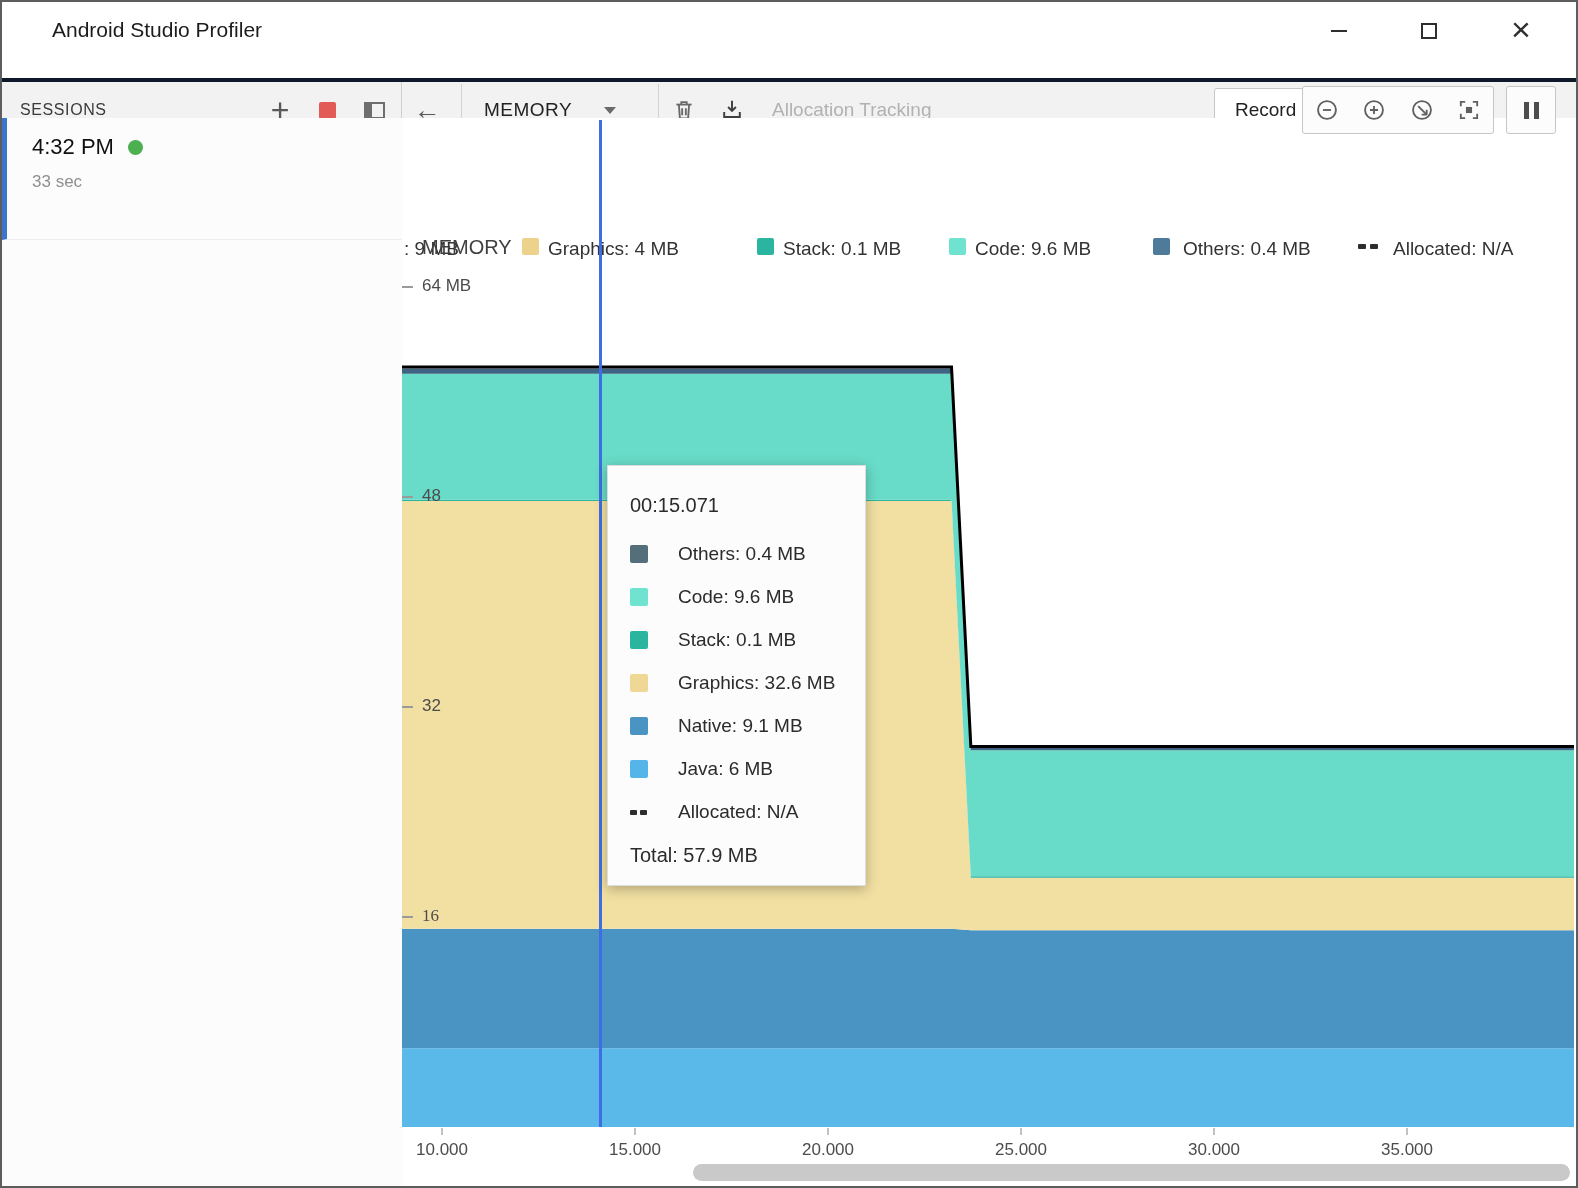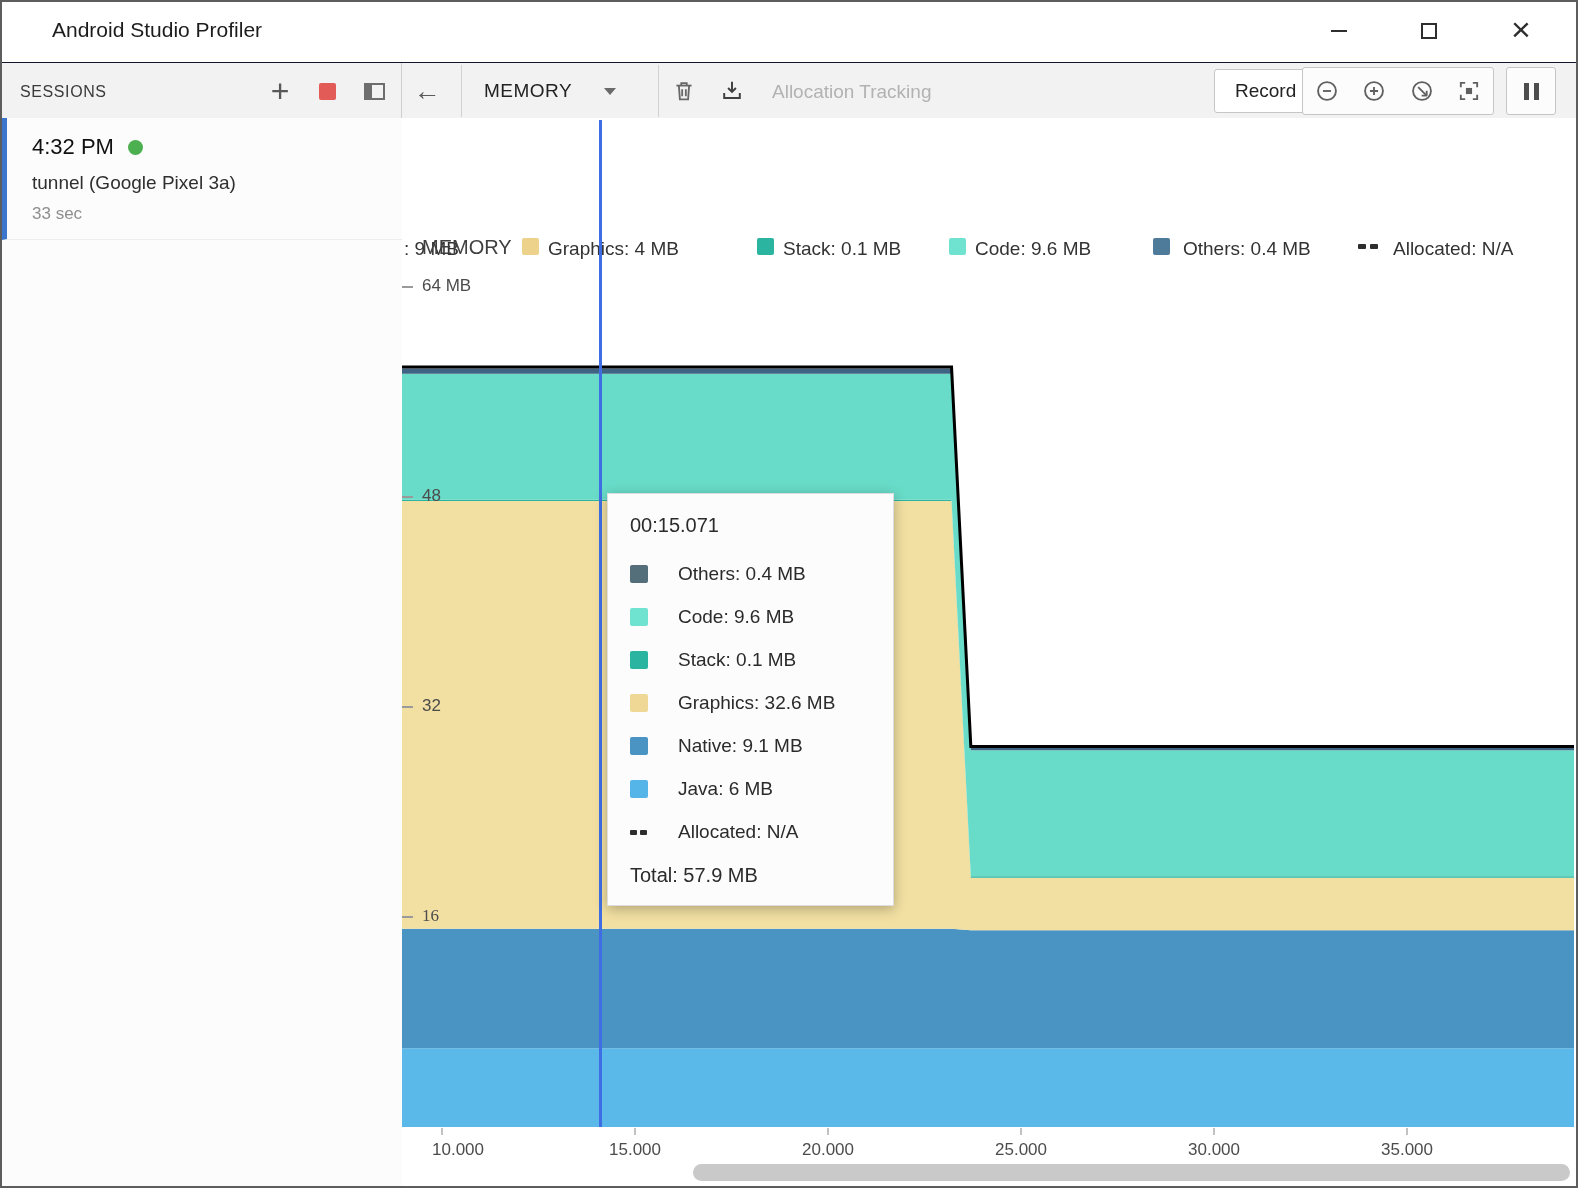--- a/index.html
+++ b/index.html
@@ -9,21 +9,21 @@
   
   .titlebar{position:absolute;left:0;top:0;width:100%;height:60px;background:#fff;}
   .title{position:absolute;left:50px;top:16px;font-size:21px;color:#1c1c1c;}
   .winbtn{position:absolute;top:0;width:52px;height:58px;display:flex;align-items:center;justify-content:center;}
   .btn-min{left:1311px;} .btn-max{left:1401px;} .btn-close{left:1493px;}
   .min-glyph{width:16px;height:2px;background:#2e2e2e;}
   .max-glyph{width:16px;height:16px;border:2px solid #2e2e2e;}
   .close-glyph{font-size:34px;font-weight:300;color:#2e2e2e;line-height:1;margin-top:-4px;}
 
   
-  .band{position:absolute;left:0;top:60px;width:100%;height:60px;background:#f2f2f2;border-top:1px solid #0f172a;border-bottom:1px solid #d4d4d4;}
+  .band{position:absolute;left:0;top:76px;width:100%;height:60px;background:#f2f2f2;border-top:4px solid #0f172a;border-bottom:1px solid #d4d4d4;}
   .band-divider{position:absolute;left:399px;top:0;width:1px;height:56px;background:#cfcfcf;}
   .sessions-label{position:absolute;left:18px;top:50%;transform:translateY(-50%);font-size:16px;letter-spacing:.6px;color:#3a3a3a;}
   .icon-btn{position:absolute;display:flex;align-items:center;justify-content:center;cursor:pointer;}
   #btn-add-session{left:258px;top:8px;width:40px;height:40px;font-size:32px;font-weight:200;color:#585858;}
   #btn-stop-session{left:305px;top:8px;width:40px;height:40px;}
   .stop-glyph{width:17px;height:17px;background:#e25b57;border-radius:2px;}
   #btn-panel-toggle{left:352px;top:8px;width:40px;height:40px;}
   .panel-glyph{width:21px;height:17px;border:2px solid #6e6e6e;position:relative;}
   .panel-glyph::before{content:"";position:absolute;left:0;top:0;bottom:0;width:6px;background:#6e6e6e;}
   #btn-back{left:404px;top:8px;width:42px;height:40px;font-size:27px;color:#5a5a5a;}
@@ -61,21 +61,21 @@
   .leg-dashes{position:absolute;top:9px;display:flex;gap:4px;}
   .leg-dashes span{width:8px;height:5px;background:#2d2d2d;border-radius:1px;}
   .ytick-label{position:absolute;font-size:17px;color:#4c4c4c;z-index:4;}
   .ytick-mark{position:absolute;left:0;width:11px;height:2px;background:#9a9a9a;z-index:4;}
   .xaxis{position:absolute;left:0;top:1010px;right:0;height:36px;background:#fff;z-index:3;}
   .xtick-label{position:absolute;top:12px;font-size:17px;color:#4c4c4c;transform:translateX(-50%);}
   .xtick-mark{position:absolute;top:0;width:2px;height:7px;background:#c2c2c2;}
   .hscroll{position:absolute;left:291px;top:1046px;width:877px;height:17px;background:#c9c9c9;border-radius:9px;z-index:4;cursor:grab;}
 
   
-  .tooltip{position:absolute;left:205px;top:347px;width:287px;background:#fcfcfc;border:1px solid #ddd;box-shadow:0 3px 12px rgba(0,0,0,.28);z-index:8;padding:20px 22px 18px;margin-top:28px;}
+  .tooltip{position:absolute;left:205px;top:347px;width:259px;background:#fcfcfc;border:1px solid #ddd;box-shadow:0 3px 12px rgba(0,0,0,.28);z-index:8;padding:28px 22px 18px;}
   .tt-time{font-size:20px;color:#2b2b2b;margin-bottom:26px;}
   .tt-row{display:flex;align-items:center;gap:30px;margin-bottom:21px;font-size:19px;color:#2b2b2b;}
   .tt-swatch{width:18px;height:18px;border-radius:2px;flex:0 0 auto;}
   .tt-dashes{width:18px;display:flex;gap:3px;flex:0 0 auto;}
   .tt-dashes span{width:7px;height:5px;background:#2d2d2d;border-radius:1px;}
   .tt-total{font-size:20px;color:#2b2b2b;margin-top:4px;}
 </style>
 </head>
 <body>
 
@@ -173,21 +173,20 @@
         </div>
     </div>
   </div>
 
   <div class="sessions-panel">
     <div class="session-item">
       <div class="session-time-row">
         <span>4:32 PM</span>
         <span class="live-dot"></span>
       </div>
-      <div class="session-device">tunnel (Google Pixel 3a)</div>
       <div class="session-duration">33 sec</div>
     </div>
   </div>
 
   <div class="chart-area">
     <svg id="memchart" width="1172" height="1010" viewBox="0 0 1172 1010">
         <polygon points="-0.5300000000000296,930.25 549.52,930.25 568.8199999999999,930.25 1174.84,930.25 1174.84,1009 568.8199999999999,1009 549.52,1009 -0.5300000000000296,1009" fill="#5ab9e8"></polygon>
         <polygon points="-0.5300000000000296,810.8125 549.52,810.8125 568.8199999999999,812.125 1174.84,812.125 1174.84,930.25 568.8199999999999,930.25 549.52,930.25 -0.5300000000000296,930.25" fill="#4a94c4"></polygon>
         <polygon points="-0.5300000000000296,382.9375 549.52,382.9375 568.8199999999999,759.625 1174.84,759.625 1174.84,812.125 568.8199999999999,812.125 549.52,810.8125 -0.5300000000000296,810.8125" fill="#f2e0a2"></polygon>
         <polygon points="-0.5300000000000296,381.625 549.52,381.625 568.8199999999999,758.3125 1174.84,758.3125 1174.84,759.625 568.8199999999999,759.625 549.52,382.9375 -0.5300000000000296,382.9375" fill="#2bb5a0"></polygon>
@@ -249,21 +248,21 @@
               <span></span>
             </div>
             <span>Allocated: N/A</span>
           </div>
         </div>
       <div class="tt-total">Total: 57.9 MB</div>
     </div>
 
     <div class="xaxis">
         <div class="xtick-mark" style="left: 39px;"></div>
-        <div class="xtick-label" style="left: 56px;">10.000</div>
+        <div class="xtick-label" style="left: 40px;">10.000</div>
         <div class="xtick-mark" style="left: 232px;"></div>
         <div class="xtick-label" style="left: 233px;">15.000</div>
         <div class="xtick-mark" style="left: 425px;"></div>
         <div class="xtick-label" style="left: 426px;">20.000</div>
         <div class="xtick-mark" style="left: 618px;"></div>
         <div class="xtick-label" style="left: 619px;">25.000</div>
         <div class="xtick-mark" style="left: 811px;"></div>
         <div class="xtick-label" style="left: 812px;">30.000</div>
         <div class="xtick-mark" style="left: 1004px;"></div>
         <div class="xtick-label" style="left: 1005px;">35.000</div>

